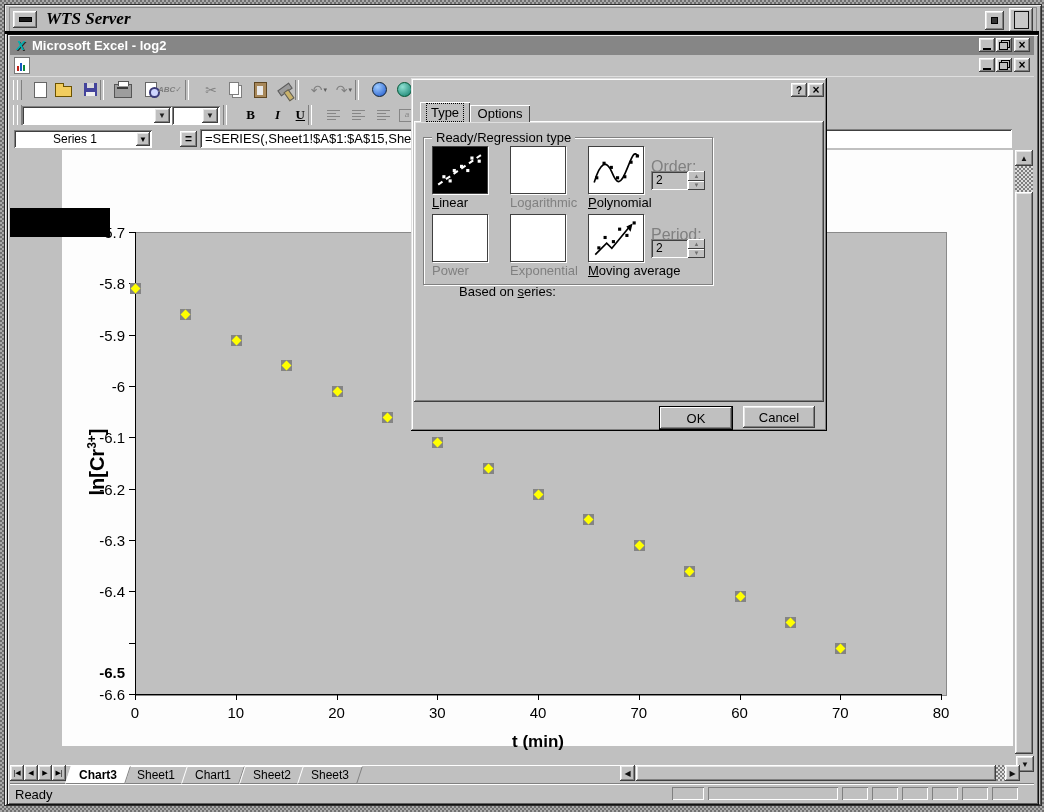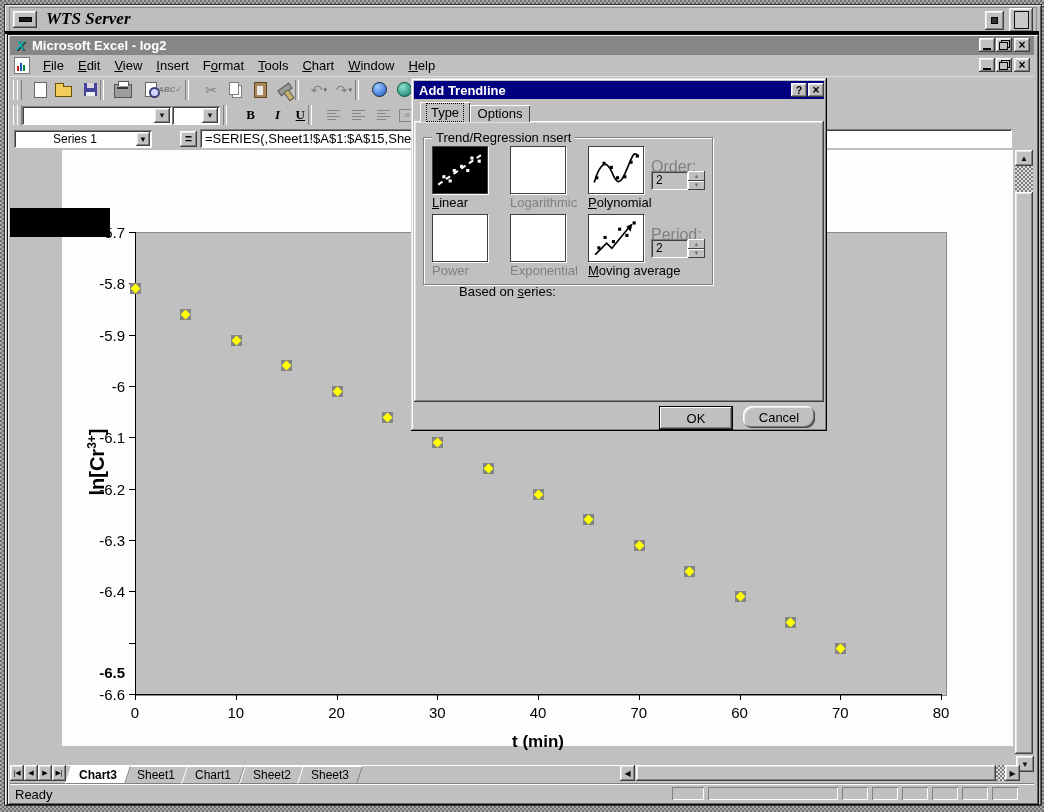--- a/index.html
+++ b/index.html
@@ -161,21 +161,21 @@
   #based-label{left:424px;top:284px;font-size:13px;z-index:54;margin-left:35px;}
   #based-label u{text-decoration:underline;}
   #listbox{left:424px;top:302px;width:150px;height:58px;z-index:54;background:#fff;}
   #list-sel{position:absolute;left:2px;top:2px;width:130px;height:15px;background:#000080;color:#fff;font-size:12px;padding-left:3px;}
   #lb-scroll{position:absolute;right:2px;top:2px;width:16px;bottom:2px;}
   #lb-up{position:absolute;top:0;left:0;width:16px;height:14px;font-size:7px;color:#222;}
   #lb-down{position:absolute;bottom:0;left:0;width:16px;height:14px;font-size:7px;color:#222;}
   #lb-track{position:absolute;top:14px;bottom:14px;left:0;width:16px;}
   .dlg-btn{position:absolute;width:72px;height:22px;font-size:13px;z-index:52;display:flex;align-items:center;justify-content:center;}
   #ok-btn{left:659px;top:406px;border:1px solid #000;box-shadow:inset -1px -1px 0 #404040,inset 1px 1px 0 #fff,inset -2px -2px 0 #808080;}
-  #cancel-btn{left:743px;top:406px;border-radius:9px;}
+  #cancel-btn{left:743px;top:406px;}
 </style>
 </head>
 <body>
 
 <div id="screen">
 
   
   <div class="abs" id="wts-frame"></div>
   <div class="abs" id="wts-titlebar"></div>
   <div class="abs ctr raised" id="wts-sys">
@@ -205,31 +205,20 @@
   <div class="abs ctr raised winbtn" id="tb-close">
       <span class="g-close">×</span>
     </div>
 
   
   <div class="abs flexc" id="menubar">
     <span id="sheeticon">
         <i></i>
         <i></i>
         <i></i>
-      </span>
-    <span id="menu-items" class="flexc">
-        <span class="menu-item"><u>F</u>ile</span>
-        <span class="menu-item"><u>E</u>dit</span>
-        <span class="menu-item"><u>V</u>iew</span>
-        <span class="menu-item"><u>I</u>nsert</span>
-        <span class="menu-item">F<u>o</u>rmat</span>
-        <span class="menu-item"><u>T</u>ools</span>
-        <span class="menu-item"><u>C</u>hart</span>
-        <span class="menu-item"><u>W</u>indow</span>
-        <span class="menu-item"><u>H</u>elp</span>
       </span>
   </div>
   <div class="abs ctr raised winbtn" id="mb-min">
       <span class="g-min"></span>
     </div>
   <div class="abs ctr raised winbtn" id="mb-restore">
       <span class="g-restore"></span>
     </div>
   <div class="abs ctr raised winbtn" id="mb-close">
       <span class="g-close">×</span>
@@ -453,36 +442,33 @@
     <span class="spanel" style="left:832px;width:26px;"></span>
     <span class="spanel" style="left:862px;width:26px;"></span>
     <span class="spanel" style="left:892px;width:26px;"></span>
     <span class="spanel" style="left:922px;width:26px;"></span>
     <span class="spanel" style="left:952px;width:26px;"></span>
     <span class="spanel" style="left:982px;width:26px;"></span>
   </div>
 
   
   <div class="abs" id="dialog"></div>
-  <div class="abs flexc" id="dlg-title">
-      <span>Add Trendline</span>
-    </div>
   <div class="abs ctr raised" id="dlg-help">?</div>
   <div class="abs ctr raised" id="dlg-close">
       <span class="g-close">×</span>
     </div>
   <div class="abs tab" id="tab-type">
       <span>Type</span>
     </div>
   <div class="abs tab" id="tab-options">
       <span>Options</span>
     </div>
   <div class="abs" id="dlg-panel"></div>
   <div class="abs" id="groupbox"></div>
-  <div class="abs" id="group-label">Trend/Regression nsert</div>
+  <div class="abs" id="group-label">Ready/Regression type</div>
   <span id="type-grid"><div class="tile sel" style="left: 432px; top: 146px; z-index: 54;">
         <svg viewBox="0 0 52 44">
           <line x1="5" y1="36" x2="47" y2="7" stroke="#fff" stroke-width="2" stroke-dasharray="5 4"></line>
           <g fill="#fff">
             <rect x="9" y="27" width="3" height="3"></rect>
             <rect x="15" y="31" width="3" height="3"></rect>
             <rect x="19" y="21" width="3" height="3"></rect>
             <rect x="26" y="17" width="3" height="3"></rect>
             <rect x="32" y="21" width="3" height="3"></rect>
             <rect x="36" y="9" width="3" height="3"></rect>

